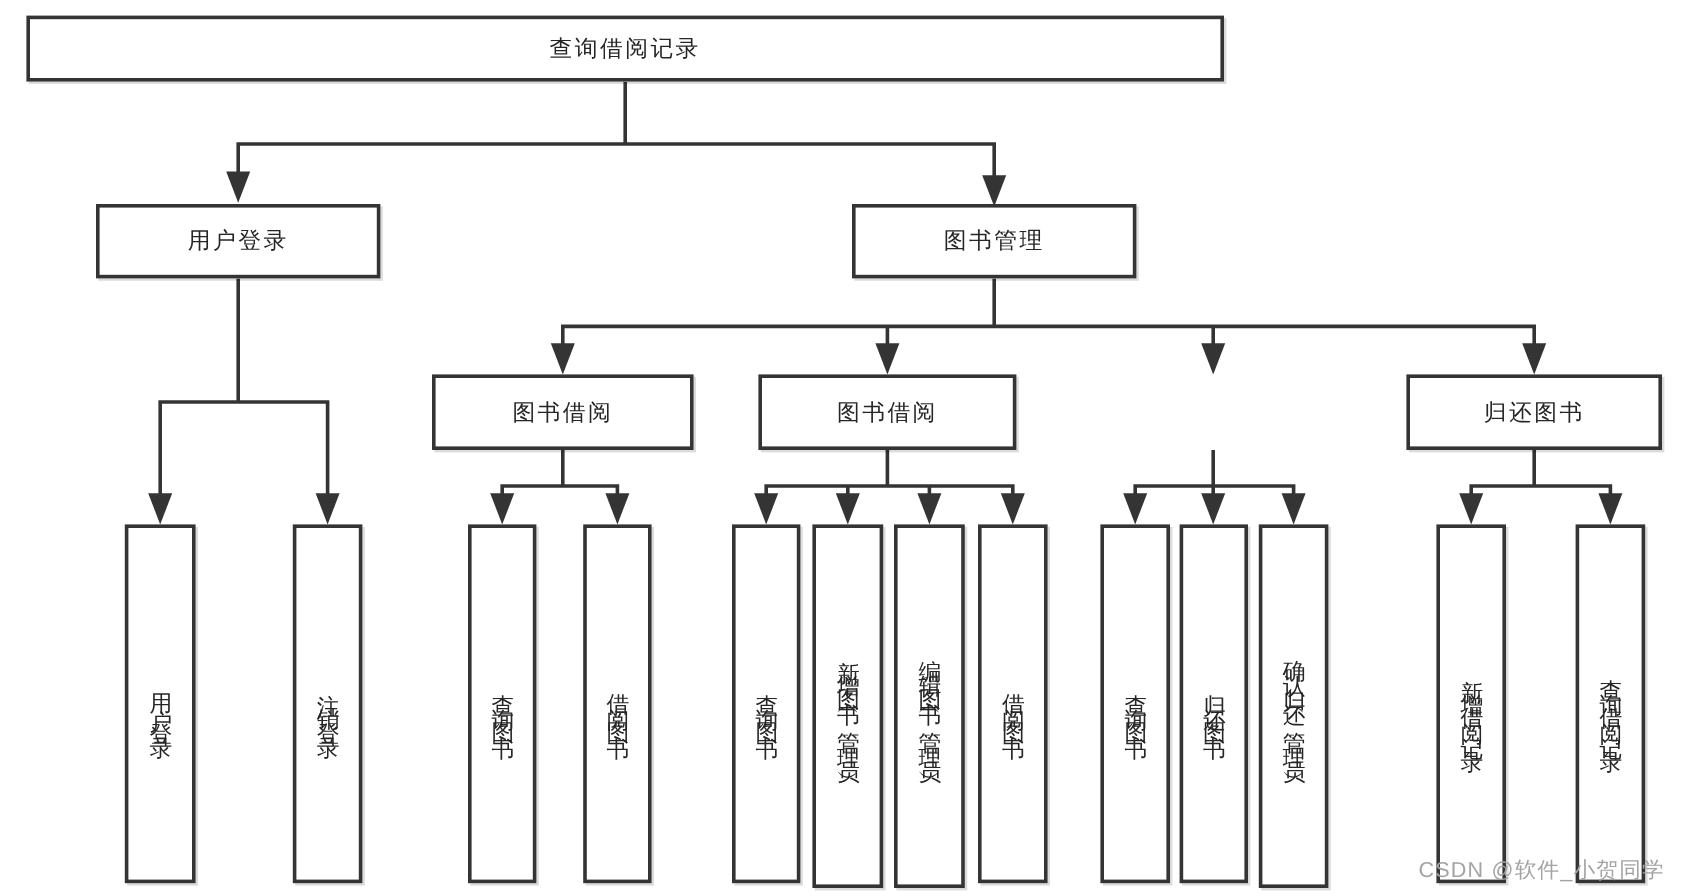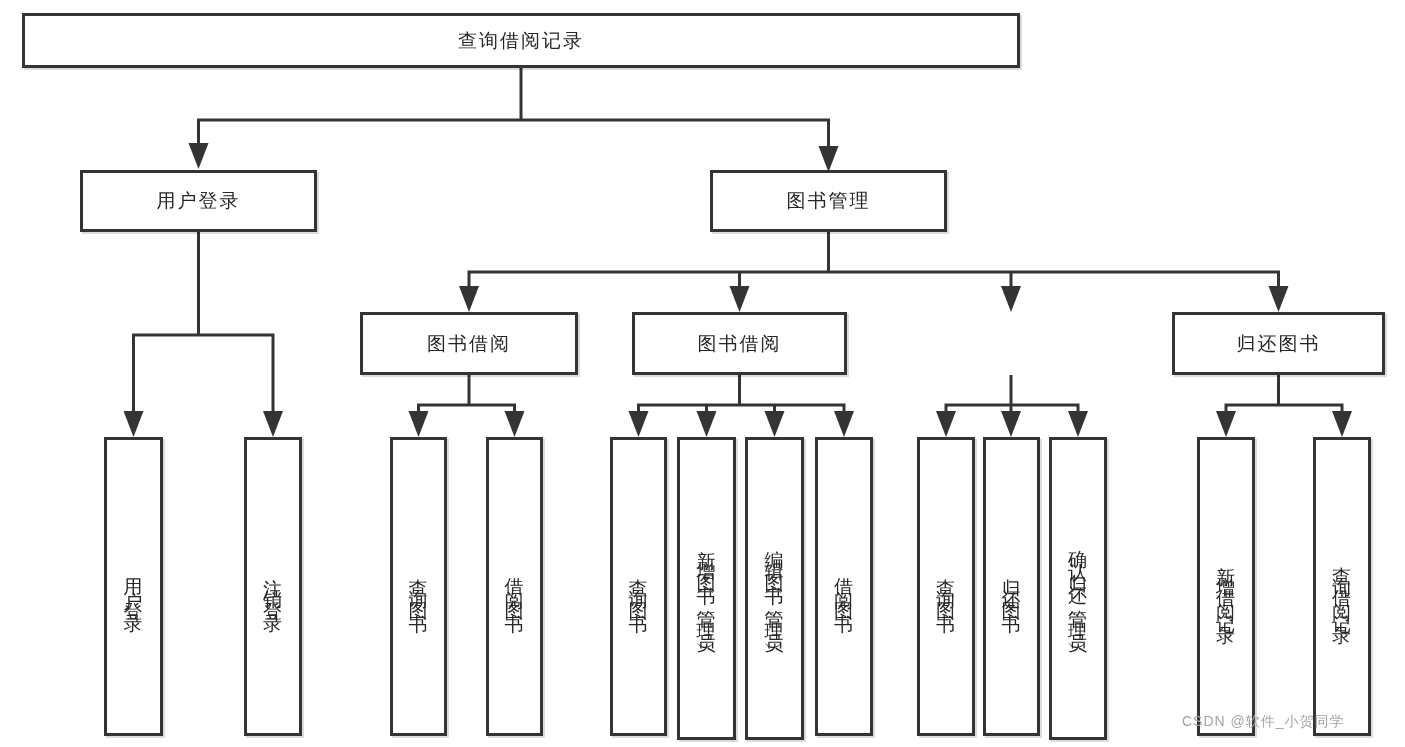--- a/index.html
+++ b/index.html
@@ -49,21 +49,21 @@
   .node.vertical {
     writing-mode: vertical-rl;
     letter-spacing: 12px;
     white-space: normal;
     line-height: 1;
   }
   #watermark {
     position: absolute;
     left: 1182px;
     top: 713px;
-    font-size: 14px;
+    font-size: 18px;
     letter-spacing: 1px;
     color: var(--color-watermark, #a3a3a3);
     white-space: nowrap;
   }
 </style>
 </head>
 <body>
 
 <div id="canvas">
 

